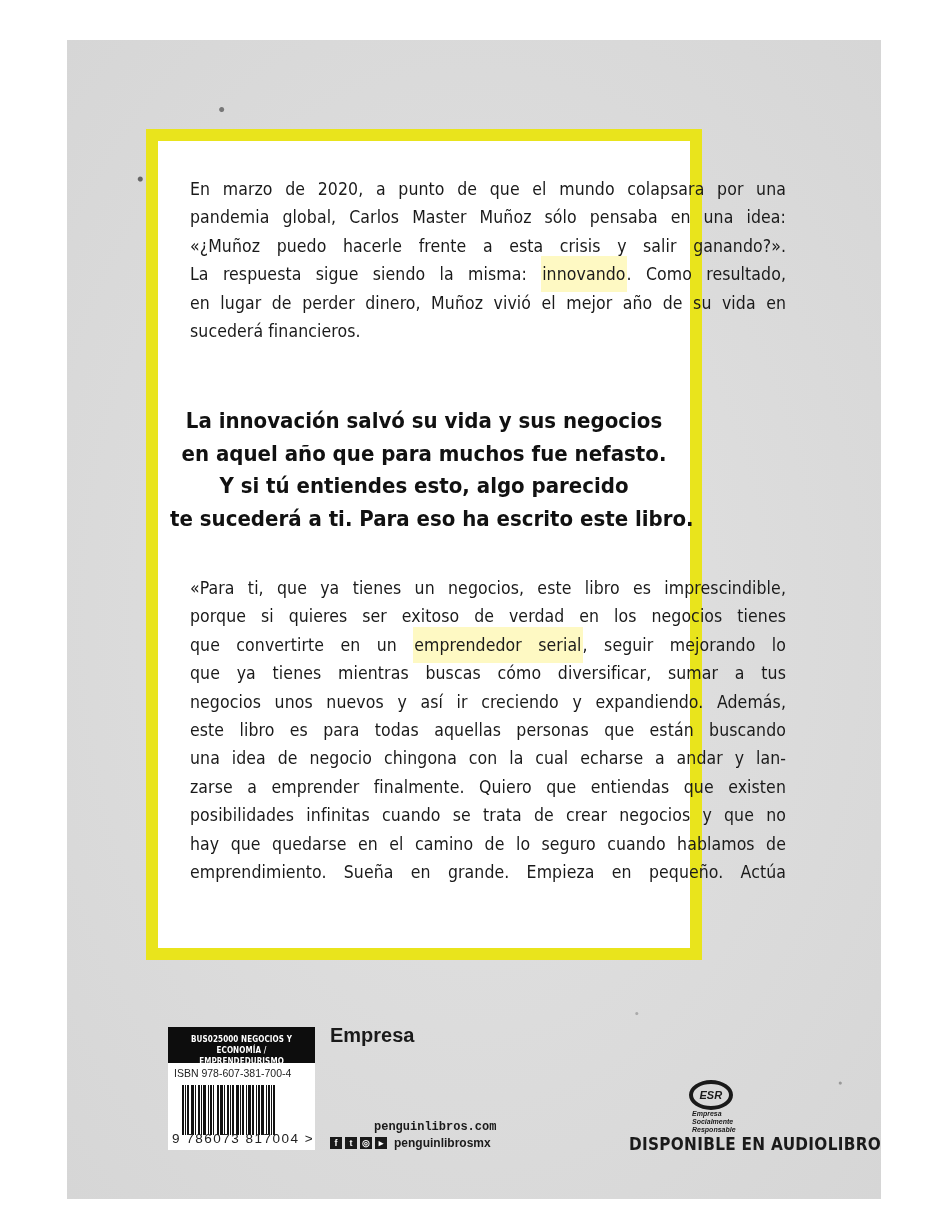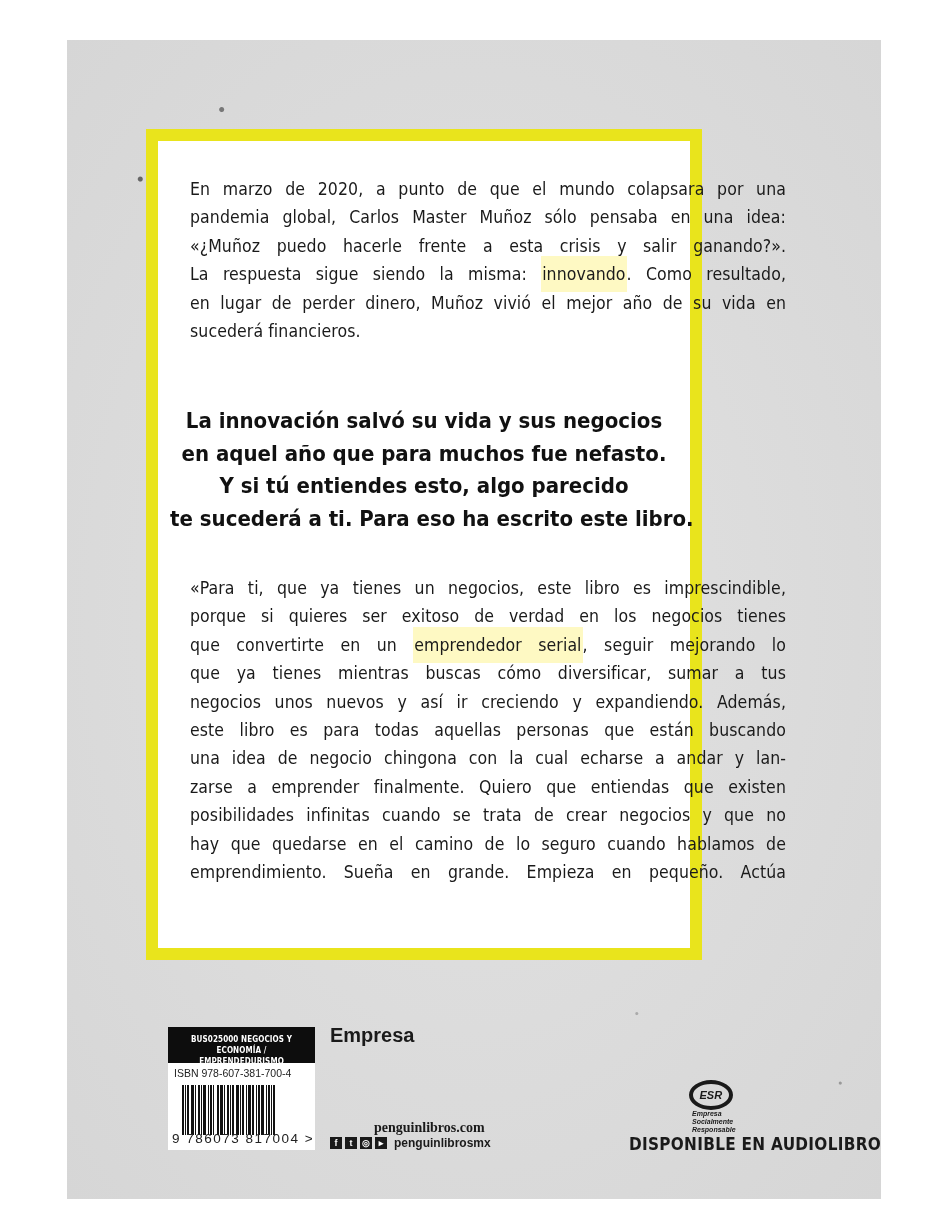--- a/index.html
+++ b/index.html
@@ -51,21 +51,21 @@
   .bisac {
     background:#0d0d0d; color:#fff; height:36px; box-sizing:border-box;
     font-size:8px; font-weight:bold; text-align:center; line-height:11px; padding-top:7px;
     font-family:"DejaVu Sans Condensed","DejaVu Sans", sans-serif; letter-spacing:0.1px;
   }
   .isbn { font-family:"Liberation Sans", sans-serif; font-size:10.5px; color:#222; padding:4px 0 0 6px; }
   .bars { position:absolute; left:14px; top:58px; width:126px; height:50px; display:flex; align-items:stretch; }
   .bars span { background:#111; margin-right:1px; }
   .ean { position:absolute; left:4px; top:104px; font-family:"Liberation Sans", sans-serif; font-size:13.5px; color:#222; letter-spacing:1.5px; background:transparent; }
   .grijalbo { position:absolute; left:330px; top:1024px; font-family:"Liberation Sans", sans-serif; font-weight:bold; font-size:20px; color:#1a1a1a; }
-  .web { position:absolute; left:330px; top:1120px; font-family:Liberation Serif, serif; font-weight:bold; font-size:14px; color:#1a1a1a;padding-left:44px; }
+  .web { position:absolute; left:330px; top:1120px; font-family:Liberation Mono, monospace; font-weight:bold; font-size:12px; color:#1a1a1a;padding-left:44px; }
   .social { position:absolute; left:330px; top:1136px; display:flex; align-items:center; gap:3px; }
   .social .ico { width:12px; height:12px; background:#1a1a1a; color:#fff; font-size:9px; font-weight:bold; line-height:12px; text-align:center; font-family:"Liberation Sans", sans-serif; }
   .social .handle { margin-left:4px; font-family:"Liberation Sans", sans-serif; font-weight:bold; font-size:12px; color:#1a1a1a; }
   .esr { position:absolute; left:686px; top:1080px; display:flex; align-items:center;flex-direction:column; }
   .esr-logo { width:44px; height:30px; border:4px solid #1a1a1a; border-radius:50%; box-sizing:border-box; font-family:"Liberation Sans", sans-serif; font-weight:bold; font-style:italic; font-size:11px; line-height:22px; text-align:center; color:#1a1a1a; }
   .esr-text { margin-left:6px; font-family:"Liberation Sans", sans-serif; font-style:italic; font-weight:bold; font-size:7px; line-height:8px; color:#1a1a1a; }
   .audio { position:absolute; left:629px; top:1134px; font-family:"DejaVu Sans Condensed","DejaVu Sans", sans-serif; font-weight:bold; font-size:17px; color:#1a1a1a; letter-spacing:0.3px; }
 </style>
 </head>
 <body>

